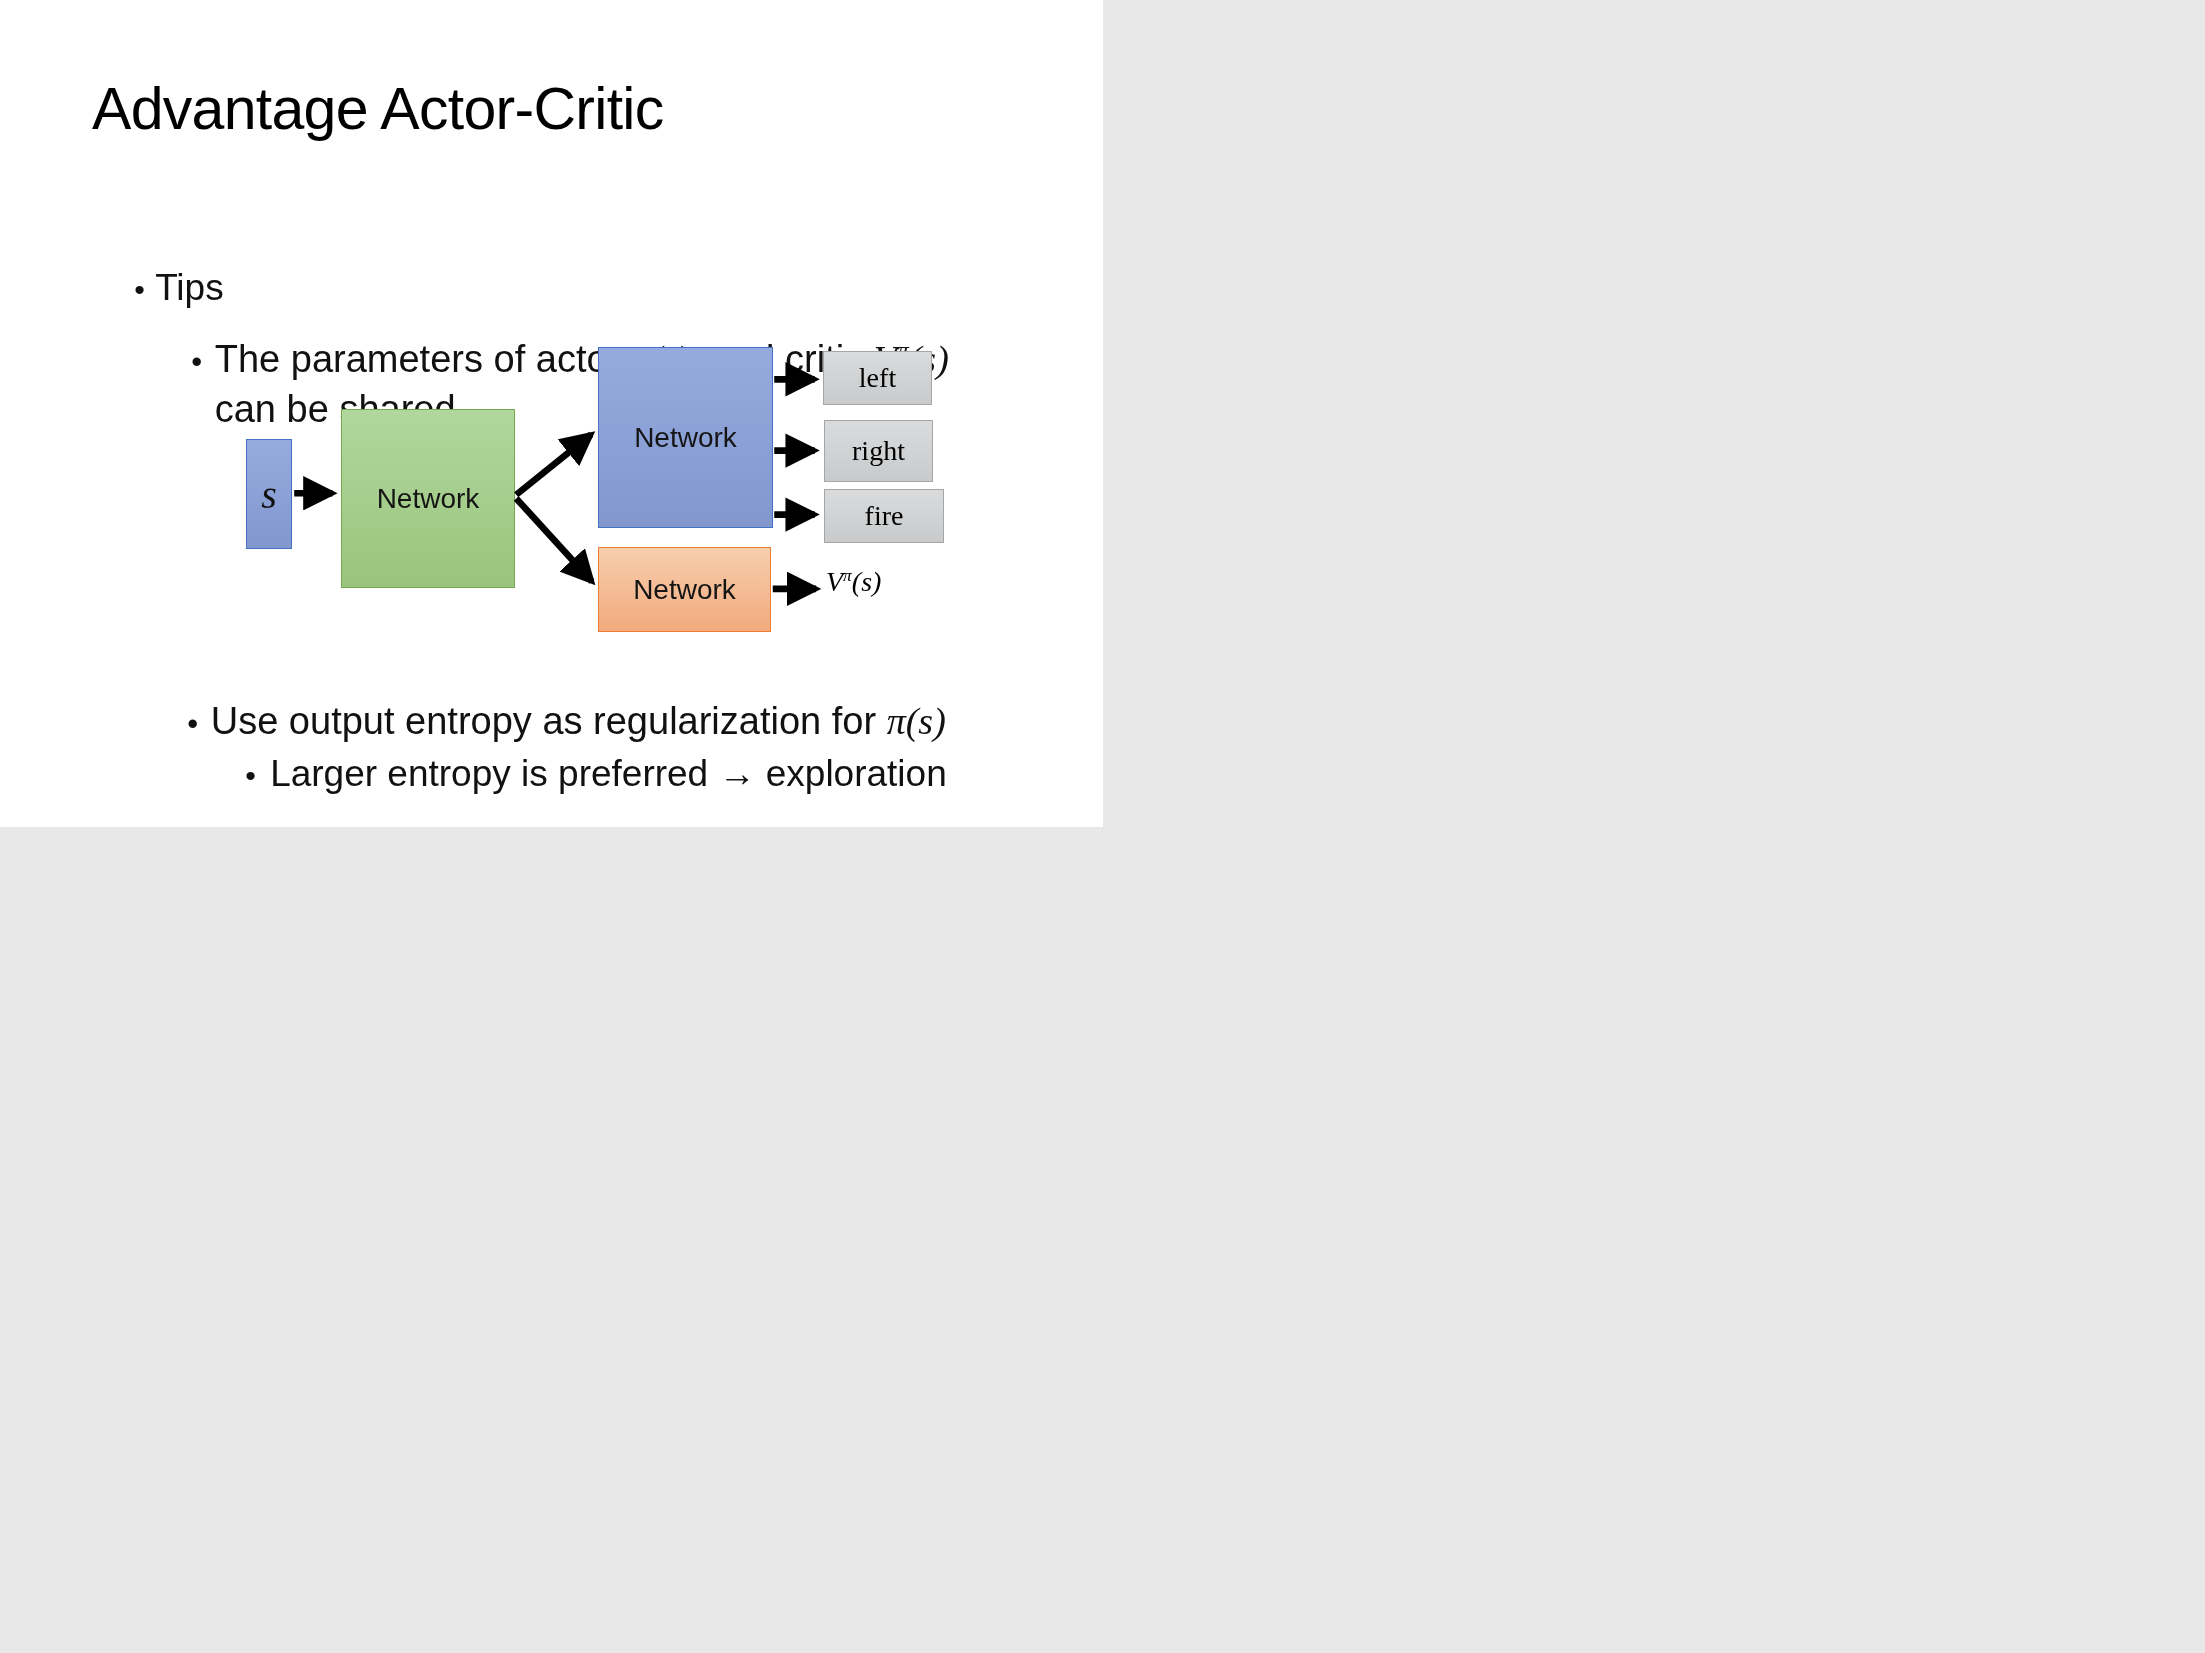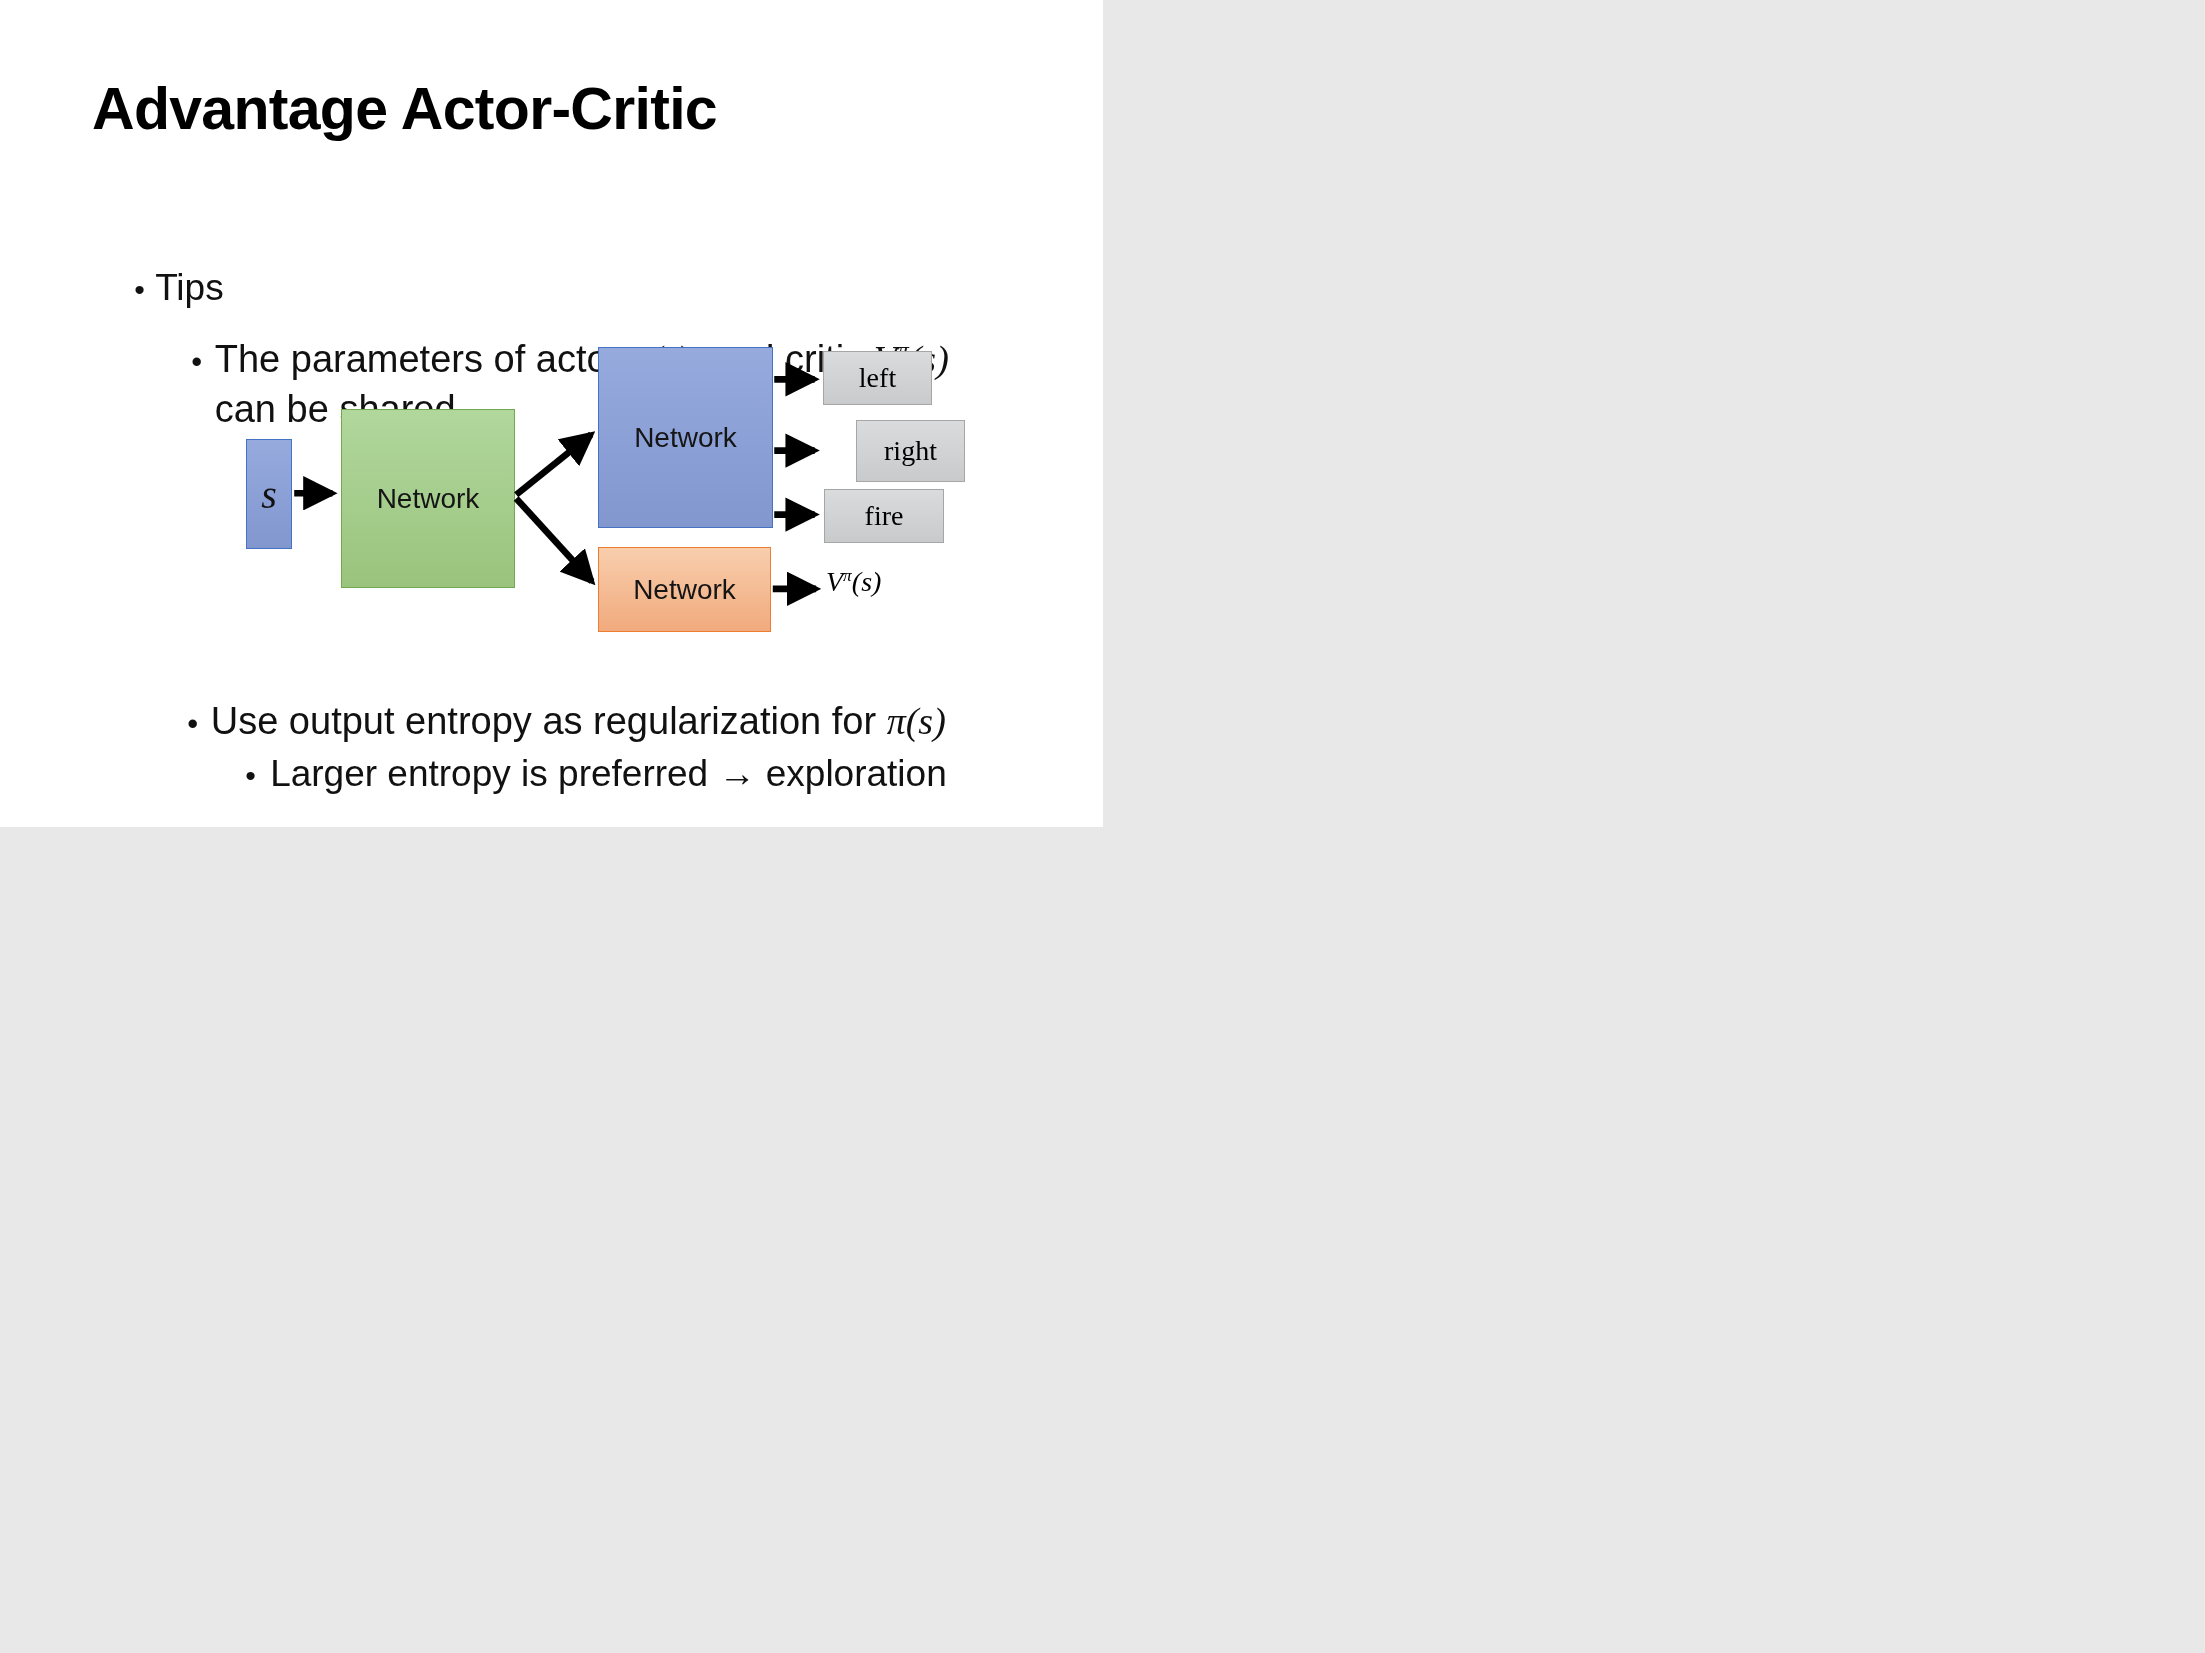--- a/index.html
+++ b/index.html
@@ -11,21 +11,21 @@
   }
   * { margin:0; padding:0; box-sizing:border-box; }
   html,body { background:#e8e8e8; }
   .slide {
     position:relative; width:1103px; height:827px;
     background:var(--background); overflow:hidden;
     font-family:"Liberation Sans", sans-serif; color:var(--text);
   }
   .title {
     position:absolute; left:92px; top:74px;
-    font-size:59px; font-weight:700; letter-spacing:-0.7px; line-height:1.2;
+    font-size:59px; font-weight:400; letter-spacing:-0.7px; line-height:1.2;
     color:#000;
   }
   .bullet { position:absolute; line-height:1.3; white-space:pre-wrap; }
   .bullet .dot { display:inline-block; font-size:0.82em; vertical-align:baseline; }
   .lvl1 { font-size:37px; }
   .lvl1 .dot { width:21px; }
   .lvl2 { font-size:38px; }
   .lvl2 .dot { width:23.5px; }
   .lvl3 { font-size:37px; }
   .lvl3 .dot { width:25px; }
@@ -82,21 +82,21 @@
     <span class="net-label">Network</span>
   </div>
 
   <div class="box box-orange" style="left:598px; top:547px; width:173px; height:85px;">
     <span class="net-label">Network</span>
   </div>
 
   <div class="box box-gray" style="left:823px; top:351px; width:109px; height:54px;">
     <span class="action-label">left</span>
   </div>
-  <div class="box box-gray" style="left:824px; top:420px; width:109px; height:62px;margin-left:32px;">
+  <div class="box box-gray" style="left:824px; top:420px; width:109px; height:62px;">
     <span class="action-label">right</span>
   </div>
   <div class="box box-gray" style="left:824px; top:489px; width:120px; height:54px;">
     <span class="action-label">fire</span>
   </div>
 
   <div class="critic-output"><span>V</span><sup>π</sup><span>(s)</span></div>
 
   <svg class="arrows" width="1103" height="827" viewBox="0 0 1500 1125">
     <defs>

